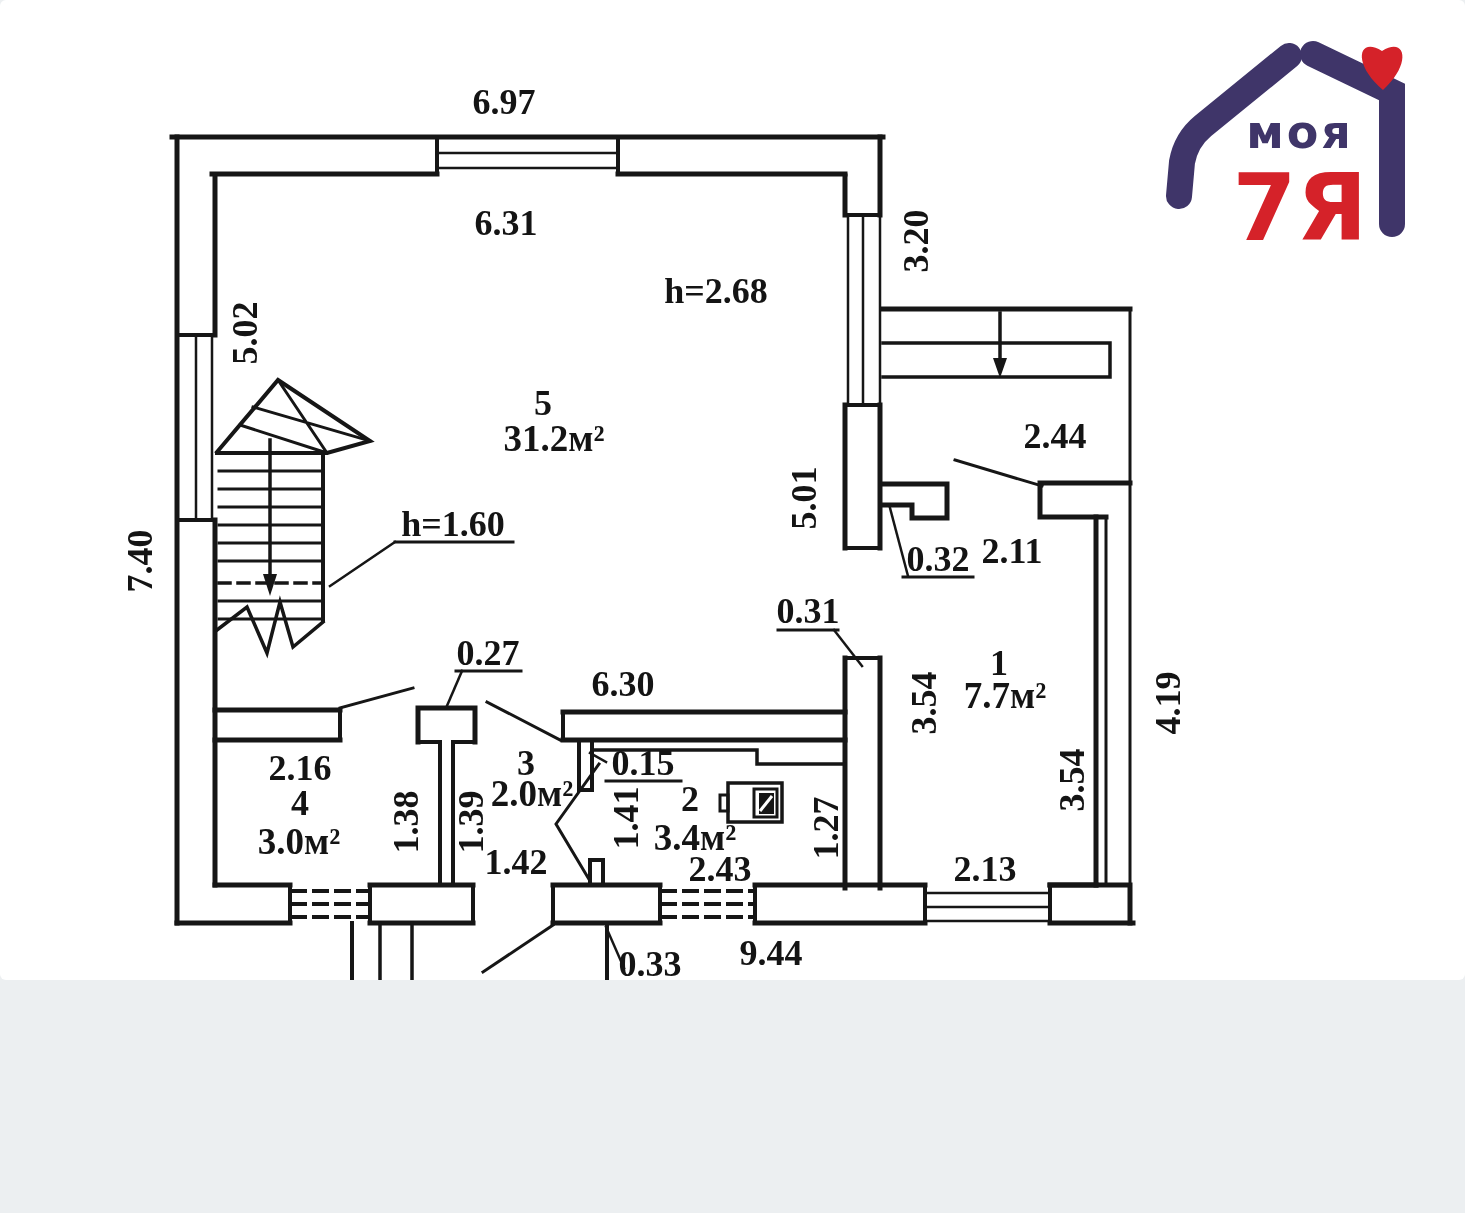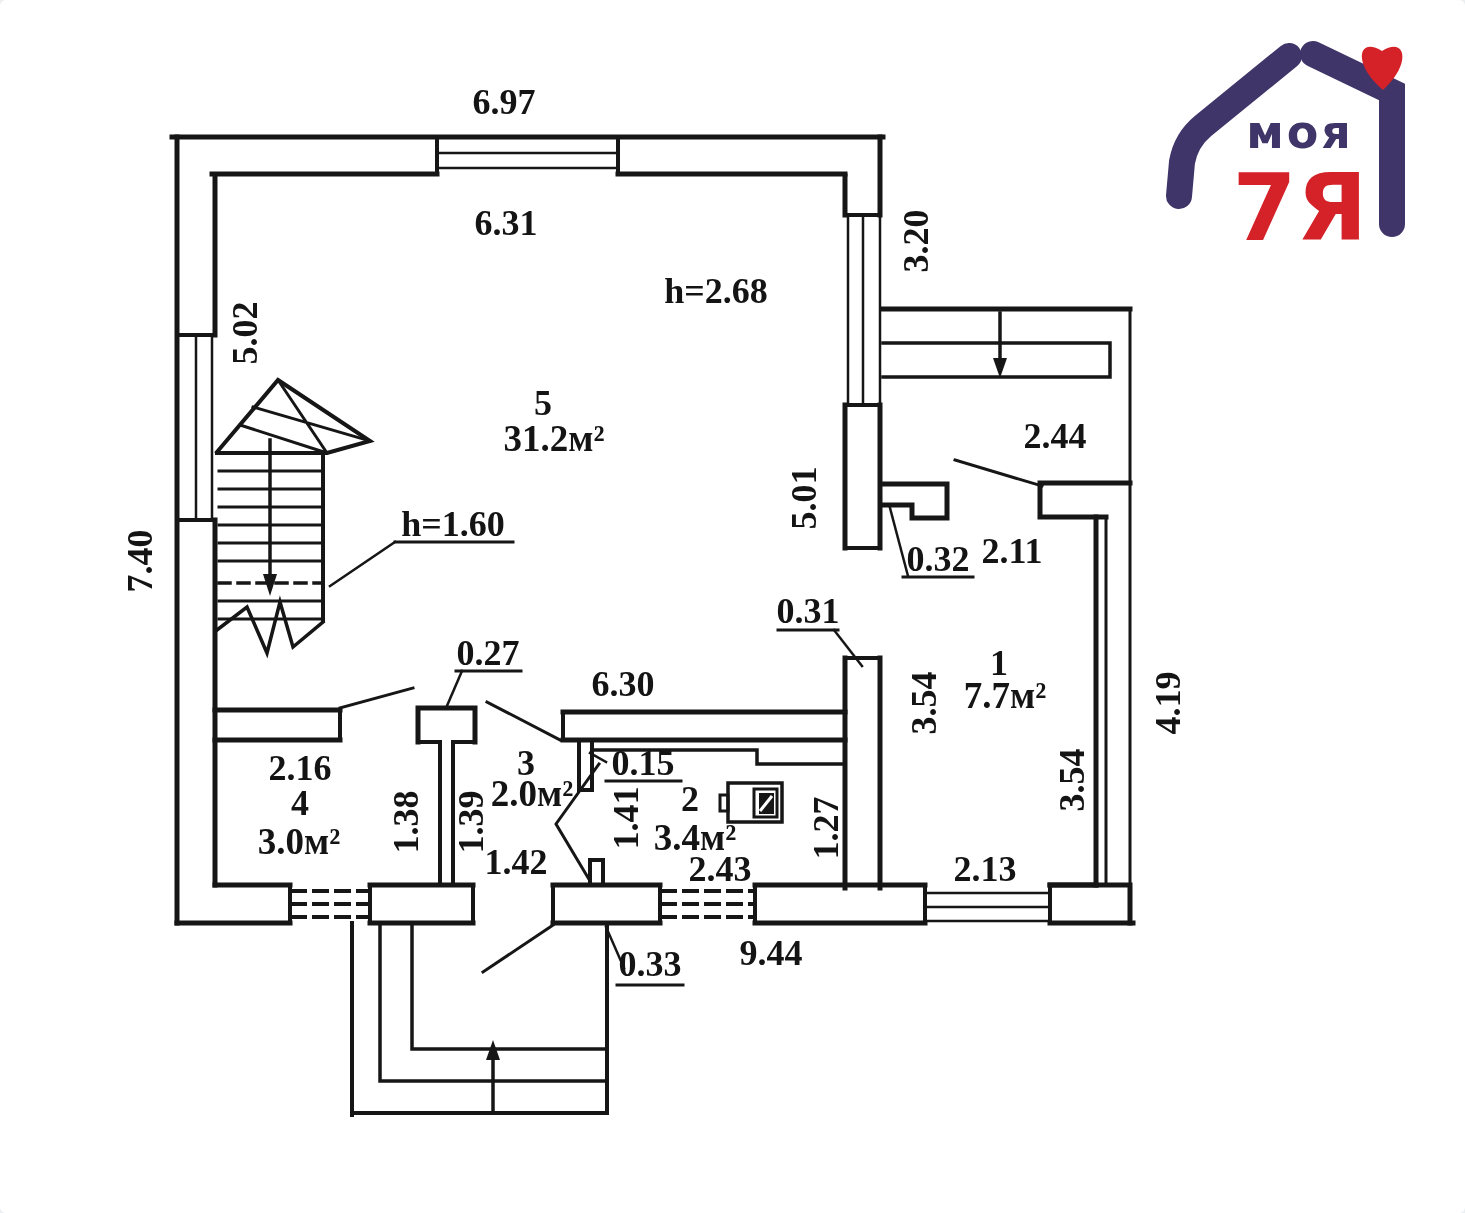--- a/index.html
+++ b/index.html
@@ -1,16 +1,16 @@
 <!DOCTYPE html>
 <html><head>
 <meta charset="utf-8">
 <style>
   html,body{margin:0;padding:0;background:#eceff1;}
-  .stage{position:relative;width:1465px;height:1213px;background:#ffffff;
+  .stage{position:relative;width:1465px;height:980px;background:#ffffff;
          font-family:"Liberation Serif",serif;overflow:hidden;border-radius:6px;}
   svg{position:absolute;left:0;top:0;}
   
   .w5{stroke:#161616;stroke-width:5;fill:none;stroke-linecap:square;}
   .w4{stroke:#161616;stroke-width:4;fill:none;stroke-linecap:square;}
   .w35{stroke:#161616;stroke-width:3.5;fill:none;stroke-linecap:square;}
   .w3{stroke:#161616;stroke-width:3;fill:none;stroke-linecap:square;}
   .w25{stroke:#161616;stroke-width:2.5;fill:none;stroke-linecap:square;}
   .dash{stroke-dasharray:13 9;}
   .dashT{stroke-dasharray:11 8;}

